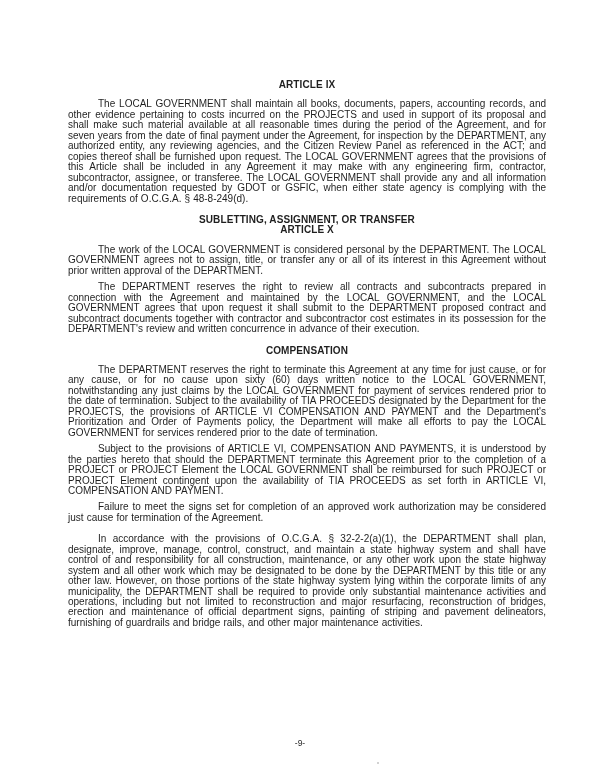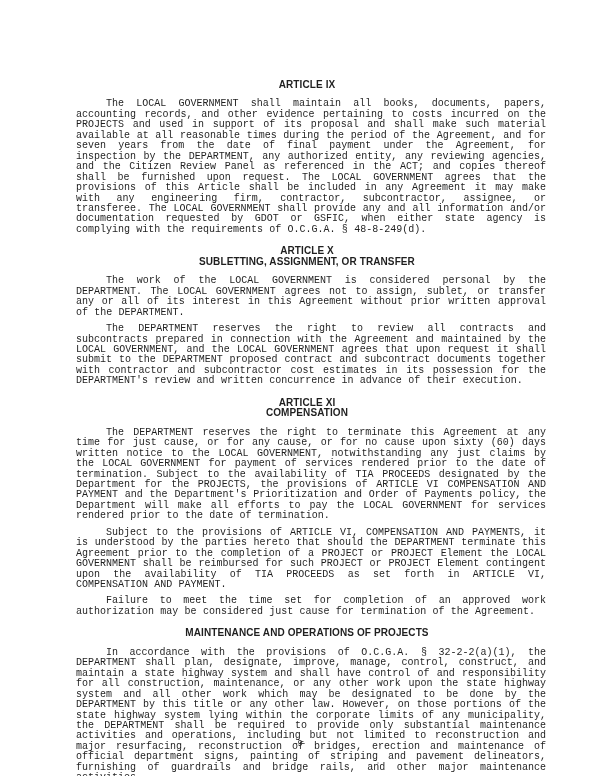--- a/index.html
+++ b/index.html
@@ -24,23 +24,22 @@
     text-align: center;
     font-weight: bold;
     margin: 11px 0 9px 0;
     letter-spacing: 0.1px;
   }
   .article-heading:first-child { margin-top: 0; }
   .article-heading .hline { display: block; }
   p.para {
     text-align: justify;
     text-indent: 30px;
-    margin: 0 0 6px 8px;
+    margin: 0 0 6px 0;
     word-spacing: 0.3px;
-    font-family: Liberation Mono, monospace;
   }
   .page-footer {
     position: absolute;
     left: 0;
     right: 0;
     top: 738px;
     text-align: center;
     font-size: 8.5px;
     color: #2b2b2b;
   }
@@ -58,35 +57,33 @@
 <body>
 
 <div class="page-body">
 
   <div class="article-heading">
     <span class="hline">ARTICLE IX</span>
   </div>
   <p class="para">The LOCAL GOVERNMENT shall maintain all books, documents, papers, accounting records, and other evidence pertaining to costs incurred on the PROJECTS and used in support of its proposal and shall make such material available at all reasonable times during the period of the Agreement, and for seven years from the date of final payment under the Agreement, for inspection by the DEPARTMENT, any authorized entity, any reviewing agencies, and the Citizen Review Panel as referenced in the ACT; and copies thereof shall be furnished upon request.  The LOCAL GOVERNMENT agrees that the provisions of this Article shall be included in any Agreement it may make with any engineering firm, contractor, subcontractor, assignee, or transferee. The LOCAL GOVERNMENT shall provide any and all information and/or documentation requested by GDOT or GSFIC, when either state agency is complying with the requirements of O.C.G.A. § 48-8-249(d).</p>
 
   <div class="article-heading">
+    <span class="hline">SUBLETTING, ASSIGNMENT, OR TRANSFER</span>
     <span class="hline">ARTICLE X</span>
-    <span class="hline">SUBLETTING, ASSIGNMENT, OR TRANSFER</span>
   </div>
-  <p class="para">The work of the LOCAL GOVERNMENT is considered personal by the DEPARTMENT.  The LOCAL GOVERNMENT agrees not to assign, sublet, or transfer any or all of its interest in this Agreement without prior written approval of the DEPARTMENT.</p>
+  <p class="para">The work of the LOCAL GOVERNMENT is considered personal by the DEPARTMENT.  The LOCAL GOVERNMENT agrees not to assign, title, or transfer any or all of its interest in this Agreement without prior written approval of the DEPARTMENT.</p>
   <p class="para">The DEPARTMENT reserves the right to review all contracts and subcontracts prepared in connection with the Agreement and maintained by the LOCAL GOVERNMENT, and the LOCAL GOVERNMENT agrees that upon request it shall submit to the DEPARTMENT proposed contract and subcontract documents together with contractor and subcontractor cost estimates in its possession for the DEPARTMENT's review and written concurrence in advance of their execution.</p>
 
   <div class="article-heading">
-    <span class="hline">ARTICLE XI</span>
     <span class="hline">COMPENSATION</span>
   </div>
   <p class="para">The DEPARTMENT reserves the right to terminate this Agreement at any time for just cause, or for any cause, or for no cause upon sixty (60) days written notice to the LOCAL GOVERNMENT, notwithstanding any just claims by the LOCAL GOVERNMENT for payment of services rendered prior to the date of termination. Subject to the availability of TIA PROCEEDS designated by the Department for the PROJECTS, the provisions of ARTICLE VI COMPENSATION AND PAYMENT and the Department's Prioritization and Order of Payments policy, the Department will make all efforts to pay the LOCAL GOVERNMENT for services rendered prior to the date of termination.</p>
   <p class="para">Subject to the provisions of ARTICLE VI, COMPENSATION AND PAYMENTS, it is understood by the parties hereto that should the DEPARTMENT terminate this Agreement prior to the completion of a PROJECT or PROJECT Element the LOCAL GOVERNMENT shall be reimbursed for such PROJECT or PROJECT Element contingent upon the availability of TIA PROCEEDS as set forth in ARTICLE VI, COMPENSATION AND PAYMENT.</p>
-  <p class="para">Failure to meet the time set for completion of an approved work authorization may be considered just cause for termination of the Agreement.</p>
+  <p class="para">Failure to meet the signs set for completion of an approved work authorization may be considered just cause for termination of the Agreement.</p>
 
   <div class="article-heading">
-    <span class="hline">MAINTENANCE AND OPERATIONS OF PROJECTS</span>
   </div>
   <p class="para">In accordance with the provisions of O.C.G.A. § 32-2-2(a)(1), the DEPARTMENT shall plan, designate, improve, manage, control, construct, and maintain a state highway system and shall have control of and responsibility for all construction, maintenance, or any other work upon the state highway system and all other work which may be designated to be done by the DEPARTMENT by this title or any other law.  However, on those portions of the state highway system lying within the corporate limits of any municipality, the DEPARTMENT shall be required to provide only substantial maintenance activities and operations, including but not limited to reconstruction and major resurfacing, reconstruction of bridges, erection and maintenance of official department signs, painting of striping and pavement delineators, furnishing of guardrails and bridge rails, and other major maintenance activities.</p>
 
 </div>
 
 <div class="page-footer">-9-</div>
 <div class="scan-speck"></div>
 
 </body></html>

